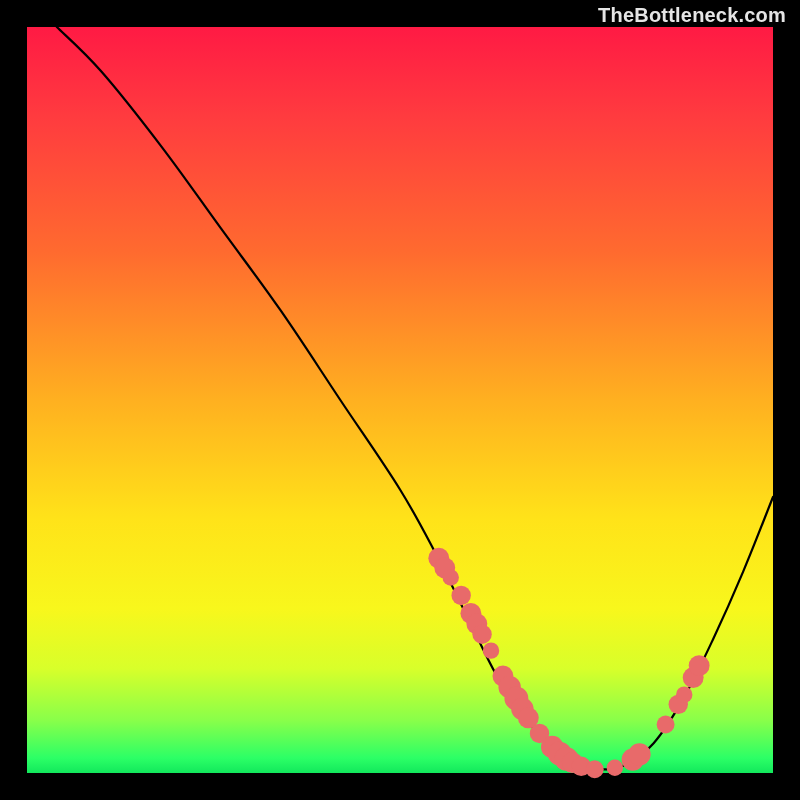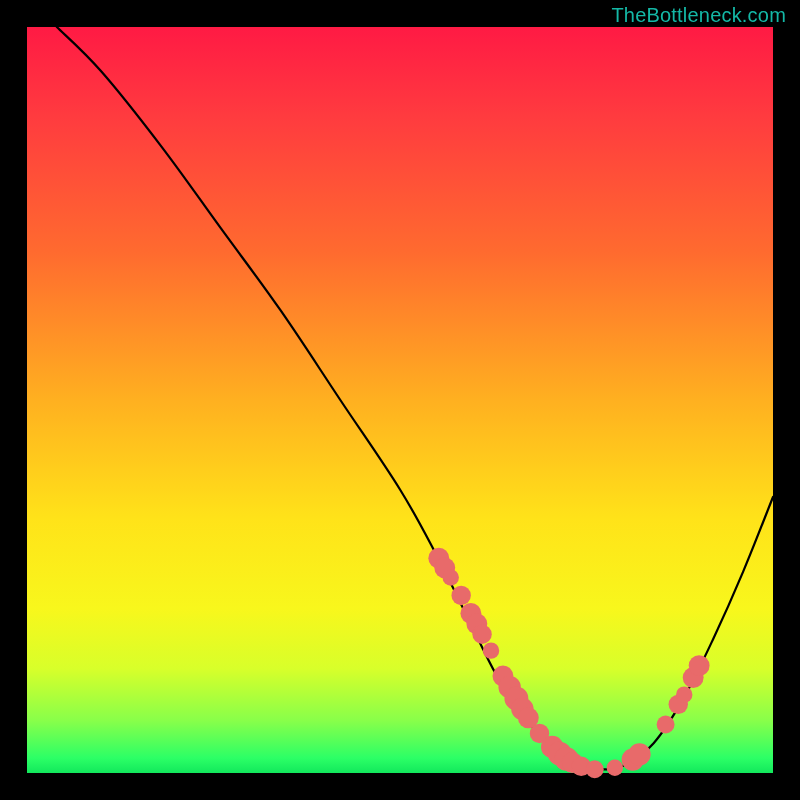--- a/index.html
+++ b/index.html
@@ -35,23 +35,23 @@
       #d8ff2a 86%,
       #88ff4a 93%,
       #2cff66 98%,
       #12e85c 100%
     );
   }
   .attribution {
     position: absolute;
     top: 4px;
     right: 14px;
-    color: #14b8a6;
+    color: #e5e5e5;
     font-size: 20px;
-    font-weight: 400;
+    font-weight: 700;
     letter-spacing: 0.2px;
     user-select: none;
   }
   svg.curve-layer {
     position: absolute;
     left: 0;
     top: 0;
     width: 746px;
     height: 746px;
     overflow: visible;

